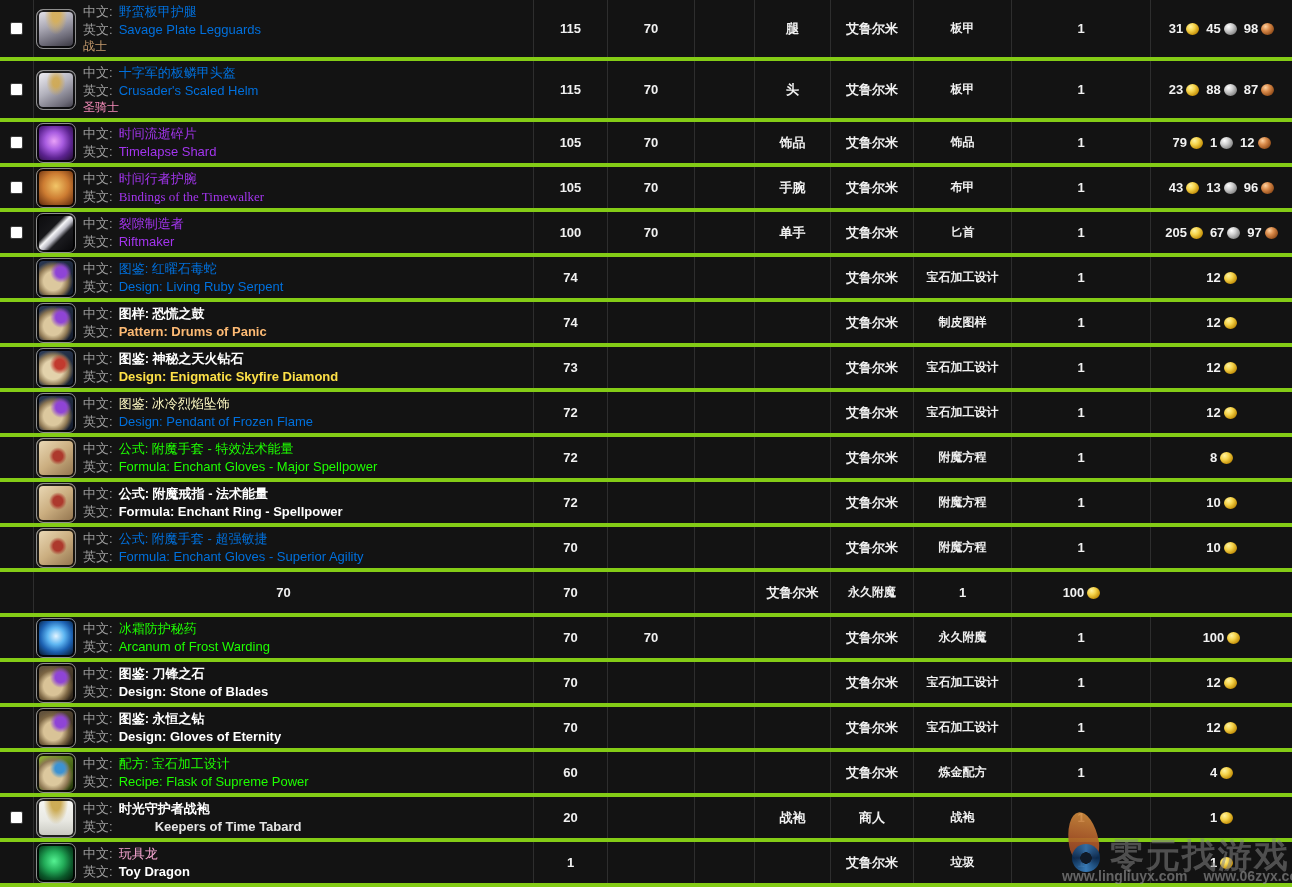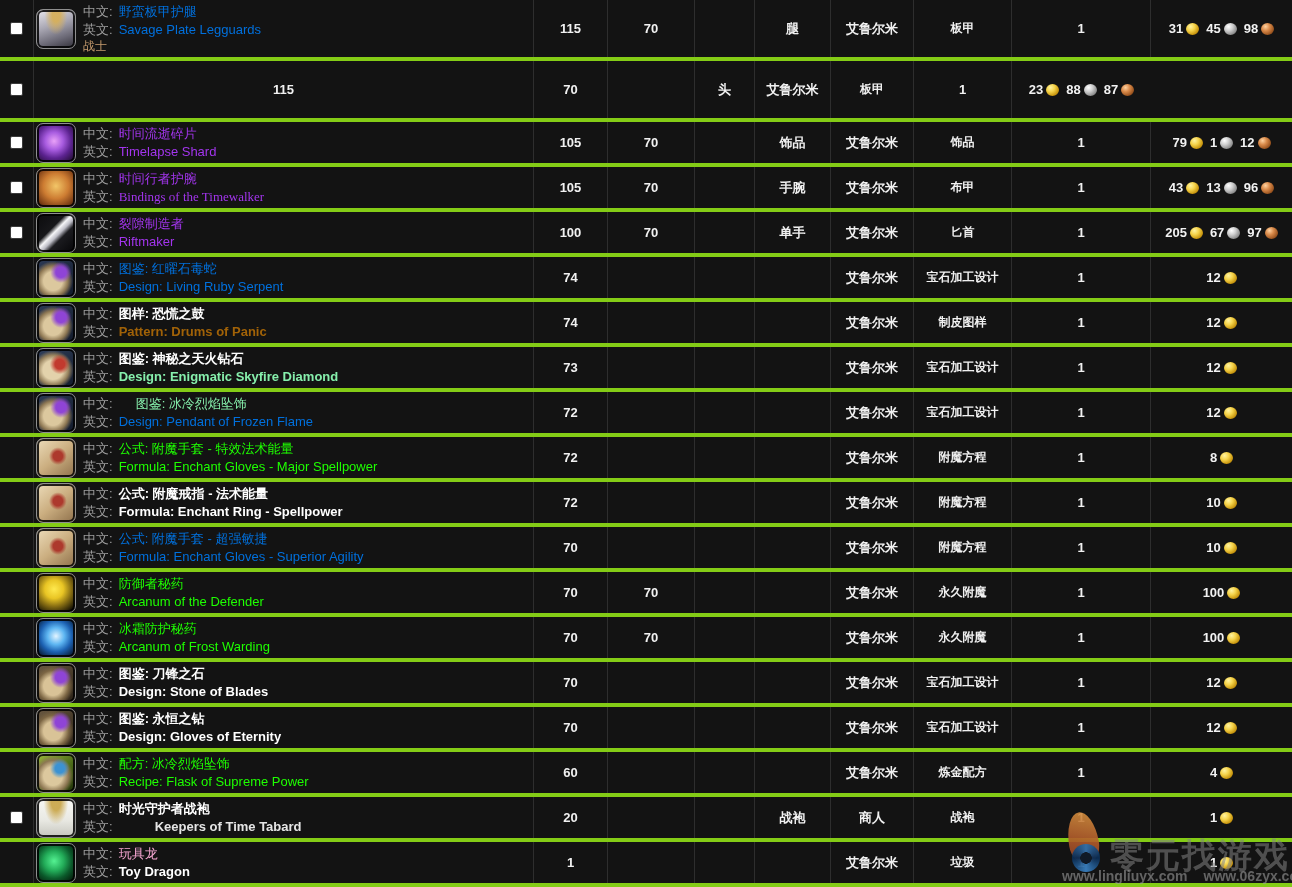--- a/index.html
+++ b/index.html
@@ -166,20 +166,28 @@
         <div class="pp">
           <div class="pn" style="display: inline;">98</div>
           <div class="coin coin-copper"></div>
         </div>
       </div>
     </div>
     <div class="row tall">
       <div class="cell c-check">
         <div class="checkbox"></div>
       </div>
+      <div class="cell c-item">
+        <div class="icon ic-scaled-helm"></div>
+        <div class="names">
+          <div class="name-line"><div class="lab" style="display: inline;">中文:</div><div class="nm" style="color: rgb(0, 112, 221); display: inline;">十字军的板鳞甲头盔</div></div>
+          <div class="name-line"><div class="lab" style="display: inline;">英文:</div><div class="nm" style="color: rgb(0, 112, 221); display: inline;">Crusader's Scaled Helm</div></div>
+          <div class="cls" style="color: rgb(245, 140, 186);">圣骑士</div>
+        </div>
+      </div>
       <div class="cell c-txt">115</div>
       <div class="cell c-txt">70</div>
       <div class="cell c-txt"></div>
       <div class="cell c-txt">头</div>
       <div class="cell c-txt">艾鲁尔米</div>
       <div class="cell c-txt c-type">板甲</div>
       <div class="cell c-txt">1</div>
       <div class="cell c-price">
         <div class="pp">
           <div class="pn" style="display: inline;">23</div>
@@ -316,21 +324,21 @@
           <div class="coin coin-gold"></div>
         </div>
       </div>
     </div>
     <div class="row">
       <div class="cell c-check"></div>
       <div class="cell c-item">
         <div class="icon ic-design-scroll-blue"></div>
         <div class="names">
           <div class="name-line"><div class="lab" style="display: inline;">中文:</div><div class="nm" style="color: rgb(255, 255, 255); font-weight: bold; display: inline;">图样: 恐慌之鼓</div></div>
-          <div class="name-line"><div class="lab" style="display: inline;">英文:</div><div class="nm" style="color: #a16207; font-weight: bold; display: inline;">Pattern: Drums of Panic</div></div>
+          <div class="name-line"><div class="lab" style="display: inline;">英文:</div><div class="nm" style="color: #fdba74; font-weight: bold; display: inline;">Pattern: Drums of Panic</div></div>
         </div>
       </div>
       <div class="cell c-txt">74</div>
       <div class="cell c-txt"></div>
       <div class="cell c-txt"></div>
       <div class="cell c-txt"></div>
       <div class="cell c-txt">艾鲁尔米</div>
       <div class="cell c-txt c-type">制皮图样</div>
       <div class="cell c-txt">1</div>
       <div class="cell c-price">
@@ -339,21 +347,21 @@
           <div class="coin coin-gold"></div>
         </div>
       </div>
     </div>
     <div class="row">
       <div class="cell c-check"></div>
       <div class="cell c-item">
         <div class="icon ic-design-scroll-red"></div>
         <div class="names">
           <div class="name-line"><div class="lab" style="display: inline;">中文:</div><div class="nm" style="color: rgb(255, 255, 255); font-weight: bold; display: inline;">图鉴: 神秘之天火钻石</div></div>
-          <div class="name-line"><div class="lab" style="display: inline;">英文:</div><div class="nm" style="color: #86efac; font-weight: bold; display: inline;">Design: Enigmatic Skyfire Diamond</div></div>
+          <div class="name-line"><div class="lab" style="display: inline;">英文:</div><div class="nm" style="color: #fde047; font-weight: bold; display: inline;">Design: Enigmatic Skyfire Diamond</div></div>
         </div>
       </div>
       <div class="cell c-txt">73</div>
       <div class="cell c-txt"></div>
       <div class="cell c-txt"></div>
       <div class="cell c-txt"></div>
       <div class="cell c-txt">艾鲁尔米</div>
       <div class="cell c-txt c-type">宝石加工设计</div>
       <div class="cell c-txt">1</div>
       <div class="cell c-price">
@@ -361,21 +369,21 @@
           <div class="pn" style="display: inline;">12</div>
           <div class="coin coin-gold"></div>
         </div>
       </div>
     </div>
     <div class="row">
       <div class="cell c-check"></div>
       <div class="cell c-item">
         <div class="icon ic-design-scroll-blue"></div>
         <div class="names">
-          <div class="name-line"><div class="lab" style="display: inline;">中文:</div><div class="nm" style="color: #86efac; display: inline; margin-left: 17px;">图鉴: 冰冷烈焰坠饰</div></div>
+          <div class="name-line"><div class="lab" style="display: inline;">中文:</div><div class="nm" style="color: #fef9c3; display: inline;">图鉴: 冰冷烈焰坠饰</div></div>
           <div class="name-line"><div class="lab" style="display: inline;">英文:</div><div class="nm" style="color: rgb(0, 112, 221); display: inline;">Design: Pendant of Frozen Flame</div></div>
         </div>
       </div>
       <div class="cell c-txt">72</div>
       <div class="cell c-txt"></div>
       <div class="cell c-txt"></div>
       <div class="cell c-txt"></div>
       <div class="cell c-txt">艾鲁尔米</div>
       <div class="cell c-txt c-type">宝石加工设计</div>
       <div class="cell c-txt">1</div>
@@ -450,27 +458,20 @@
       <div class="cell c-txt">1</div>
       <div class="cell c-price">
         <div class="pp">
           <div class="pn" style="display: inline;">10</div>
           <div class="coin coin-gold"></div>
         </div>
       </div>
     </div>
     <div class="row">
       <div class="cell c-check"></div>
-      <div class="cell c-item">
-        <div class="icon ic-arcanum-defender"></div>
-        <div class="names">
-          <div class="name-line"><div class="lab" style="display: inline;">中文:</div><div class="nm" style="color: rgb(30, 255, 0); display: inline;">防御者秘药</div></div>
-          <div class="name-line"><div class="lab" style="display: inline;">英文:</div><div class="nm" style="color: rgb(30, 255, 0); display: inline;">Arcanum of the Defender</div></div>
-        </div>
-      </div>
       <div class="cell c-txt">70</div>
       <div class="cell c-txt">70</div>
       <div class="cell c-txt"></div>
       <div class="cell c-txt"></div>
       <div class="cell c-txt">艾鲁尔米</div>
       <div class="cell c-txt c-type">永久附魔</div>
       <div class="cell c-txt">1</div>
       <div class="cell c-price">
         <div class="pp">
           <div class="pn" style="display: inline;">100</div>
@@ -545,21 +546,21 @@
           <div class="pn" style="display: inline;">12</div>
           <div class="coin coin-gold"></div>
         </div>
       </div>
     </div>
     <div class="row">
       <div class="cell c-check"></div>
       <div class="cell c-item">
         <div class="icon ic-recipe-scroll-green"></div>
         <div class="names">
-          <div class="name-line"><div class="lab" style="display: inline;">中文:</div><div class="nm" style="color: rgb(30, 255, 0); display: inline;">配方: 冰冷烈焰坠饰</div></div>
+          <div class="name-line"><div class="lab" style="display: inline;">中文:</div><div class="nm" style="color: rgb(30, 255, 0); display: inline;">配方: 宝石加工设计</div></div>
           <div class="name-line"><div class="lab" style="display: inline;">英文:</div><div class="nm" style="color: rgb(30, 255, 0); display: inline;">Recipe: Flask of Supreme Power</div></div>
         </div>
       </div>
       <div class="cell c-txt">60</div>
       <div class="cell c-txt"></div>
       <div class="cell c-txt"></div>
       <div class="cell c-txt"></div>
       <div class="cell c-txt">艾鲁尔米</div>
       <div class="cell c-txt c-type">炼金配方</div>
       <div class="cell c-txt">1</div>

